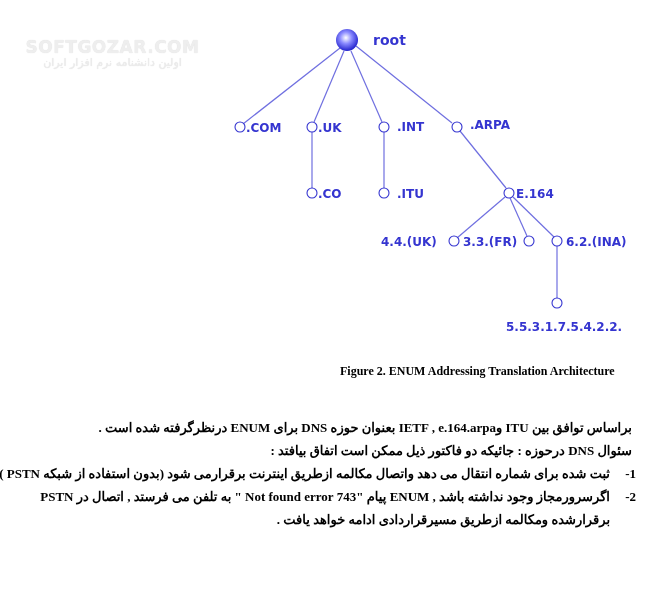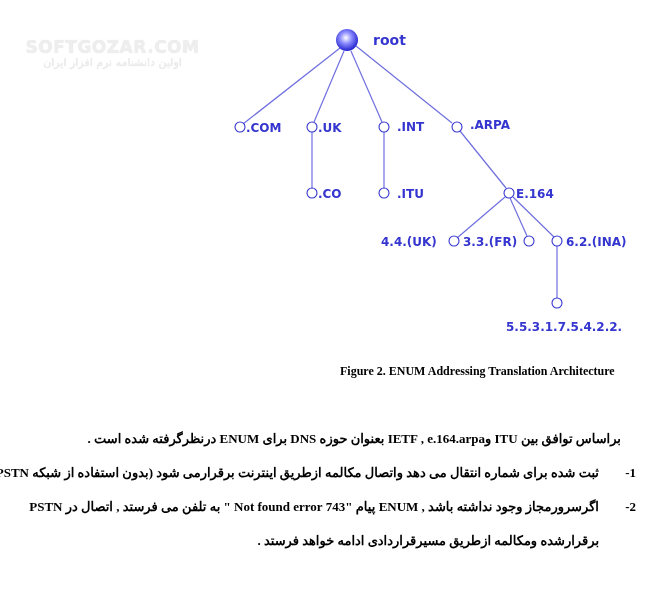--- a/index.html
+++ b/index.html
@@ -5,21 +5,21 @@
   html, body { margin: 0; padding: 0; background: #ffffff; }
   body { width: 660px; height: 595px; position: relative; overflow: hidden; font-family: "Liberation Serif", serif; color: #000; }
   .watermark { position: absolute; left: 10px; top: 38px; width: 205px; text-align: center; color: #eeeeee; }
   .wm-title { font-family: "DejaVu Sans", sans-serif; font-weight: bold; font-size: 17px; letter-spacing: 0.5px; line-height: 18px; text-shadow: 0 0 1px #dcdcdc; }
   .wm-sub { font-family: "DejaVu Sans", sans-serif; font-size: 11px; line-height: 14px; direction: rtl; color: #ececec; text-shadow: 0 0 1px #dddddd; }
   svg.diagram { position: absolute; left: 0; top: 0; }
   .nlabel { font-family: "DejaVu Sans", sans-serif; font-weight: bold; font-size: 12px; fill: #3535d0; }
   .root-label { font-size: 14px; }
   .caption { position: absolute; left: 340px; top: 364px; font-weight: bold; font-size: 12px; white-space: nowrap; text-align: center; }
   .body-text { position: absolute; right: 24px; top: 414px; width: 620px; direction: rtl; text-align: right; font-weight: bold; font-size: 13px; line-height: 19px; }
-  .body-text p { margin: 15px; white-space: nowrap; }
+  .body-text p { margin: 4px; white-space: nowrap; }
   .item { position: relative; padding-right: 22px; }
   .num { position: absolute; right: 0; top: 0; }
 </style>
 </head>
 <body>
 
 <div class="watermark">
   <div class="wm-title">SOFTGOZAR.COM</div>
   <div class="wm-sub">اولین دانشنامه نرم افزار ایران</div>
 </div>
@@ -73,22 +73,23 @@
   <text x="381" y="246" class="nlabel">4.4.(UK)</text>
   <text x="463" y="246" class="nlabel">3.3.(FR)</text>
   <text x="566" y="246" class="nlabel">6.2.(INA)</text>
   <text x="506" y="331" class="nlabel">5.5.3.1.7.5.4.2.2.</text>
 </svg>
 
 <div class="caption">Figure 2. ENUM Addressing Translation Architecture</div>
 
 <div class="body-text">
   <p>براساس توافق بین ITU وIETF , e.164.arpa بعنوان حوزه DNS برای ENUM درنظرگرفته شده است .</p>
+  <p>سئوال DNS درحوزه : جائیکه دو فاکتور ذیل ممکن است اتفاق بیافتد :</p>
   <div class="item">
     <span class="num">1-</span>
     <p>ثبت شده برای شماره انتقال می دهد واتصال مکالمه ازطریق اینترنت برقرارمی شود  (بدون استفاده از شبکه PSTN ) .</p>
   </div>
   <div class="item">
     <span class="num">2-</span>
     <p>اگرسرورمجاز وجود نداشته باشد , ENUM پیام  "743 Not found error " به تلفن می فرستد , اتصال در PSTN</p>
-    <p>برقرارشده ومکالمه ازطریق مسیرقراردادی ادامه خواهد فرستد .</p>
+    <p>برقرارشده ومکالمه ازطریق مسیرقراردادی ادامه خواهد یافت .</p>
   </div>
 </div>
 
 </body></html>

